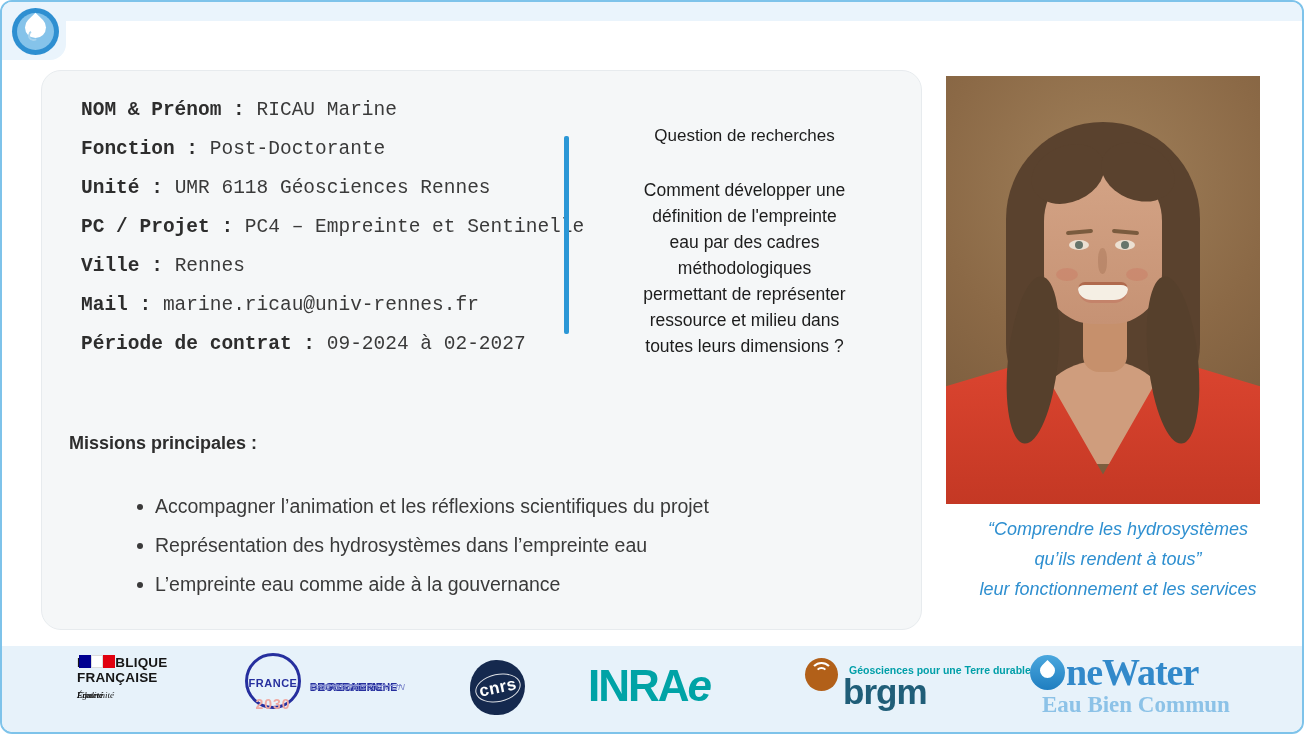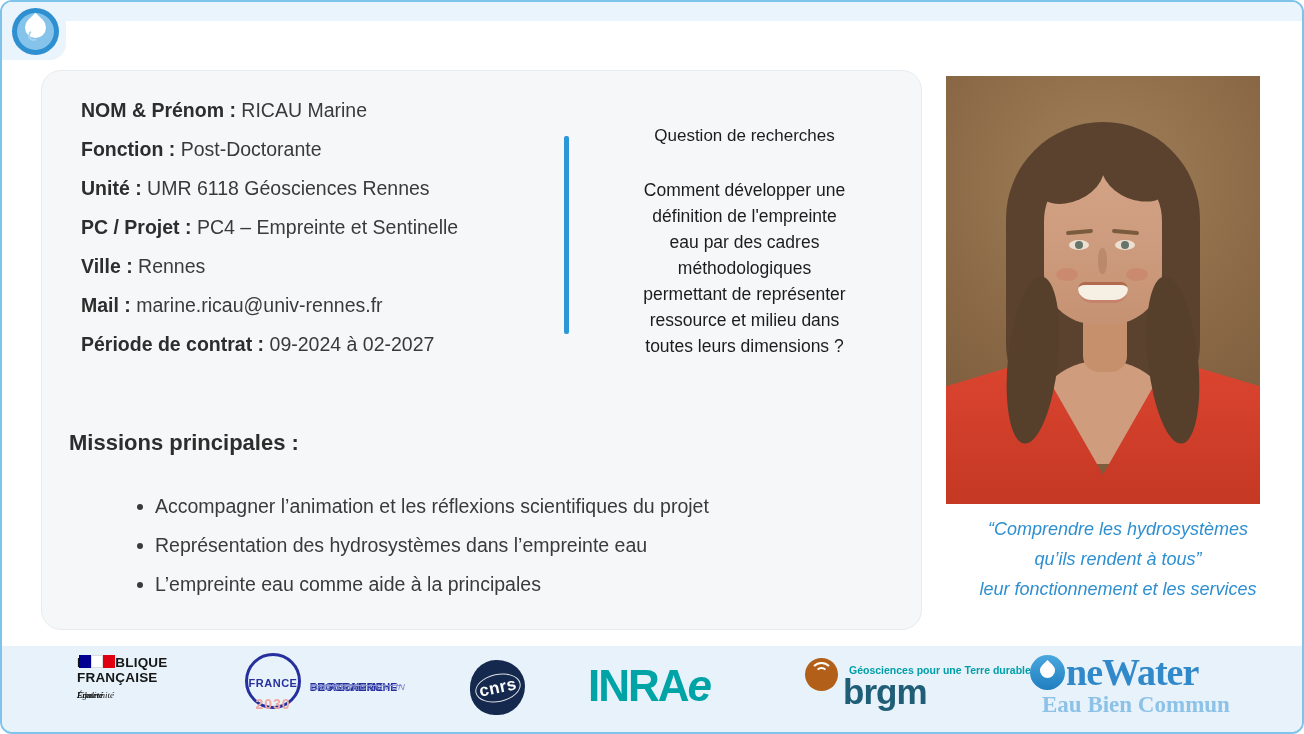--- a/index.html
+++ b/index.html
@@ -20,32 +20,32 @@
                 border-radius:0 50% 50% 50%; transform:rotate(45deg); }
   .drop-arc { position:absolute; left:16px; top:22px; width:11px; height:11px; border-radius:50%;
               border:2px solid transparent; border-left-color:#a8d4ef; border-bottom-color:#a8d4ef;
               transform:rotate(10deg); }
 
   
   .card { position:absolute; left:39px; top:68px; width:881px; height:560px;
           background:#f5f7f8; border:1px solid #e7ebee; border-radius:20px; }
 
   .info-block { position:absolute; left:39px; top:20px; width:480px; }
-  .info-row { font-size:19.5px; line-height:39px; color:#3a3a3a; white-space:nowrap; }
+  .info-row { font-size:19.5px; line-height:39px; color:#3a3a3a; white-space:nowrap;font-family:Liberation Mono, monospace; }
   .info-row b { color:#2d2d2d; }
 
   .divider { position:absolute; left:522px; top:65px; width:5px; height:198px;
              background:#2b97d6; border-radius:2px; }
 
   .question { position:absolute; left:530px; top:54px; width:345px; text-align:center; color:#1c1c1c; }
   .q-title { font-size:17px; line-height:22px; margin-bottom:30px; }
   .q-line { font-size:17.5px; line-height:26px; }
 
   .missions { position:absolute; left:27px; top:360px; width:760px; }
-  .m-head { font-size:22px; font-weight:bold; color:#2d2d2d; line-height:24px; }
+  .m-head { font-size:18px; font-weight:bold; color:#2d2d2d; line-height:24px; }
   .m-list { margin-top:32px; }
   .m-item { position:relative; font-size:19.5px; line-height:39px; color:#3a3a3a; padding-left:86px; }
   .m-dot { position:absolute; left:68px; top:17px; width:6px; height:6px; border-radius:50%; background:#3a3a3a; }
 
   
   .photo { position:absolute; left:944px; top:74px; width:314px; height:428px; overflow:hidden;
            background:radial-gradient(ellipse 120% 90% at 50% 25%, #a0805a 0%, #8b6946 45%, #6e5236 100%); }
   .photo div { position:absolute; }
   .ph-hair-main { left:60px; top:46px; width:194px; height:302px; background:#5a422e;
                   border-radius:97px 97px 80px 80px; z-index:2; }
@@ -180,21 +180,21 @@
       <div class="q-line">permettant de représenter</div>
       <div class="q-line">ressource et milieu dans</div>
       <div class="q-line">toutes leurs dimensions ?</div>
     </div>
 
     <div class="missions">
       <div class="m-head">Missions principales :</div>
       <div class="m-list">
         <div class="m-item"><span class="m-dot"></span><span>Accompagner l’animation et les réflexions scientifiques du projet</span></div>
         <div class="m-item"><span class="m-dot"></span><span>Représentation des hydrosystèmes dans l’empreinte eau</span></div>
-        <div class="m-item"><span class="m-dot"></span><span>L’empreinte eau comme aide à la principales</span></div>
+        <div class="m-item"><span class="m-dot"></span><span>L’empreinte eau comme aide à la gouvernance</span></div>
       </div>
     </div>
   </div>
 
   <div class="photo">
     <div class="ph-hair-main"></div>
     <div class="ph-chest"></div>
     <div class="ph-top"></div>
     <div class="ph-neck"></div>
     <div class="ph-lock-l"></div>

